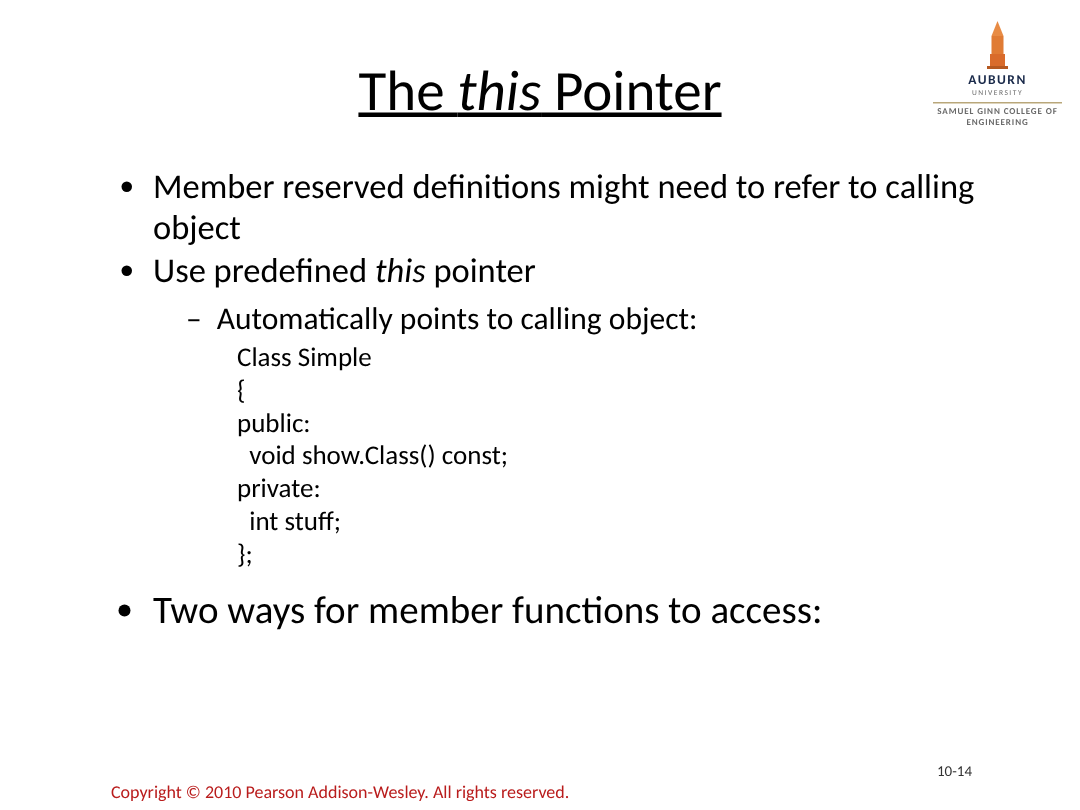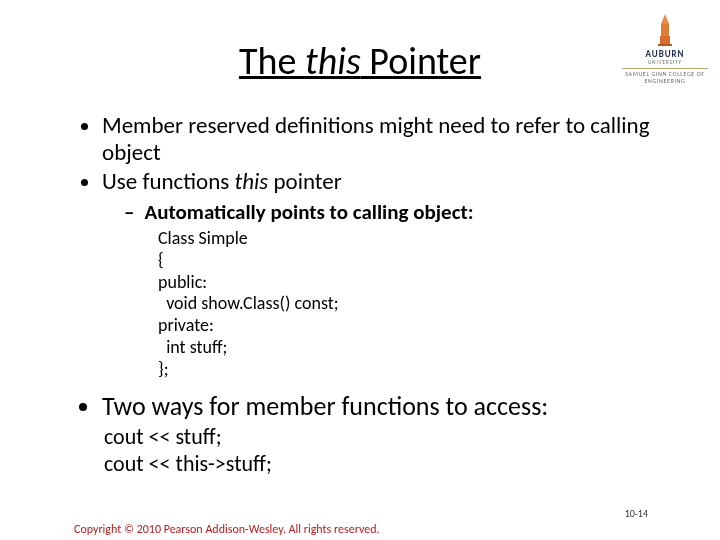--- a/index.html
+++ b/index.html
@@ -37,41 +37,42 @@
   .logo .rule {
     height: 1px;
     background: #b9a77a;
     margin: 3px 0 2px 0;
   }
   .logo .college {
     font-size: 6px;
     letter-spacing: 0.6px;
     color: #6a6a6a;
     line-height: 1.2;
+    font-weight: bold;
   }
   .title {
     position: absolute;
     top: 38px;
     left: 0;
     width: 100%;
     text-align: center;
     font-size: 38px;
     font-weight: 400;
     font-family: Calibri, Arial, sans-serif;
     text-decoration: underline;
   }
   .body {
     position: absolute;
     top: 112px;
     left: 74px;
     right: 40px;
   }
   ul.b { list-style: disc; margin: 0; padding: 0 0 0 28px; }
   ul.b > li { font-size: 23px; line-height: 1.18; margin-bottom: 2px; }
-  ul.d { list-style: none; margin: 4px 0 0 22px; padding: 0; font-weight: bold; }
+  ul.d { list-style: none; margin: 4px 0 0 22px; padding: 0; }
   ul.d > li::before { content: "–"; margin-right: 10px; }
   ul.d > li { font-size: 21px; line-height: 1.25; }
   .code {
     font-size: 18px;
     line-height: 1.22;
     margin: 2px 0 6px 56px;
     white-space: pre;
     font-family: Calibri, Arial, sans-serif;
   }
   .code2 {
@@ -117,34 +118,32 @@
   </div>
 
   <div class="title">
     <span>The </span><span class="italic">this</span><span> Pointer</span>
   </div>
 
   <div class="body">
     <ul class="b">
       <li>Member reserved definitions might need to refer to calling object</li>
       <li>
-        <span>Use functions </span><span class="italic">this</span><span> pointer</span>
+        <span>Use predefined </span><span class="italic">this</span><span> pointer</span>
         <ul class="d">
           <li>Automatically points to calling object:</li>
         </ul>
         <div class="code">Class Simple
 {
 public:
   void show.Class() const;
 private:
   int stuff;
 };</div>
       </li>
       <li style="font-size:26px;margin-top:10px">Two ways for member functions to access:</li>
     </ul>
-    <div class="code2">cout &lt;&lt; stuff;
-cout &lt;&lt; this-&gt;stuff;</div>
   </div>
 
   <div class="footer-left">Copyright © 2010 Pearson Addison-Wesley. All rights reserved.</div>
   <div class="footer-right">10-14</div>
 
 </div>
 
 </body></html>

